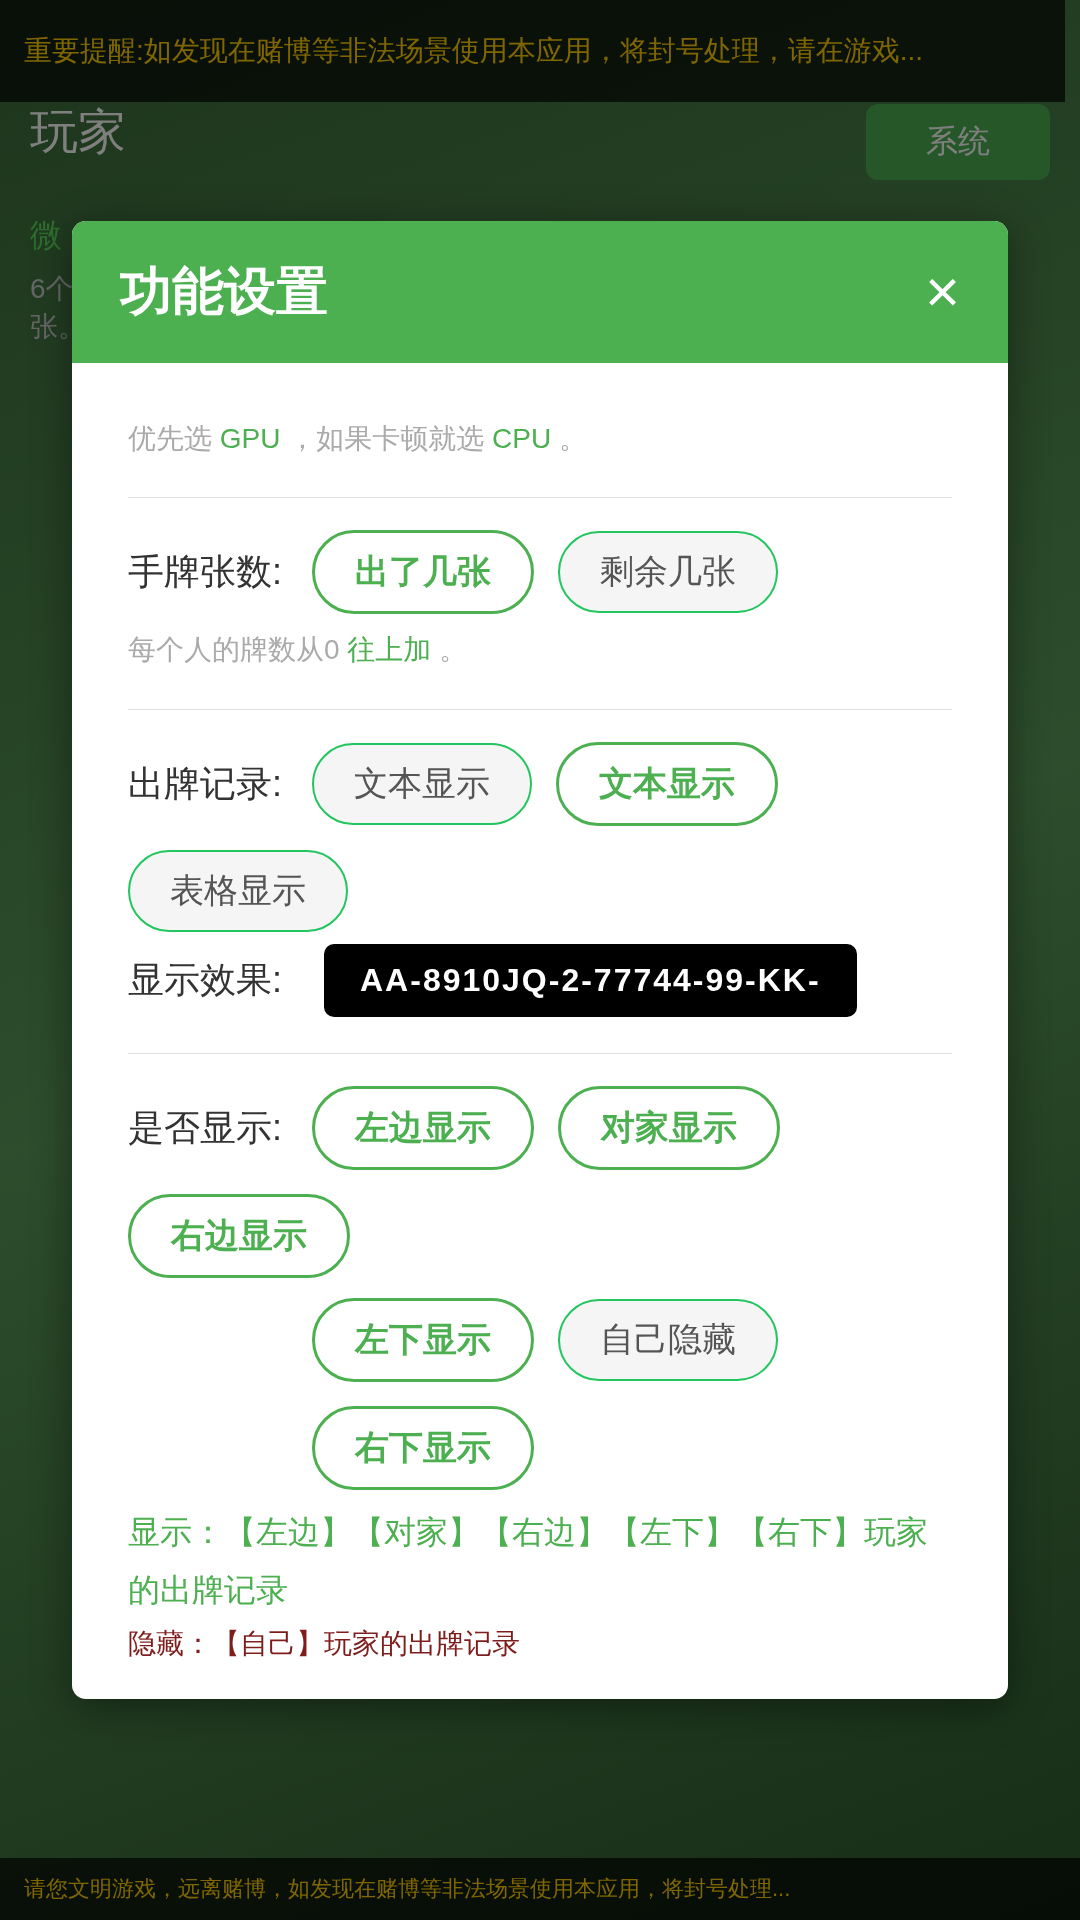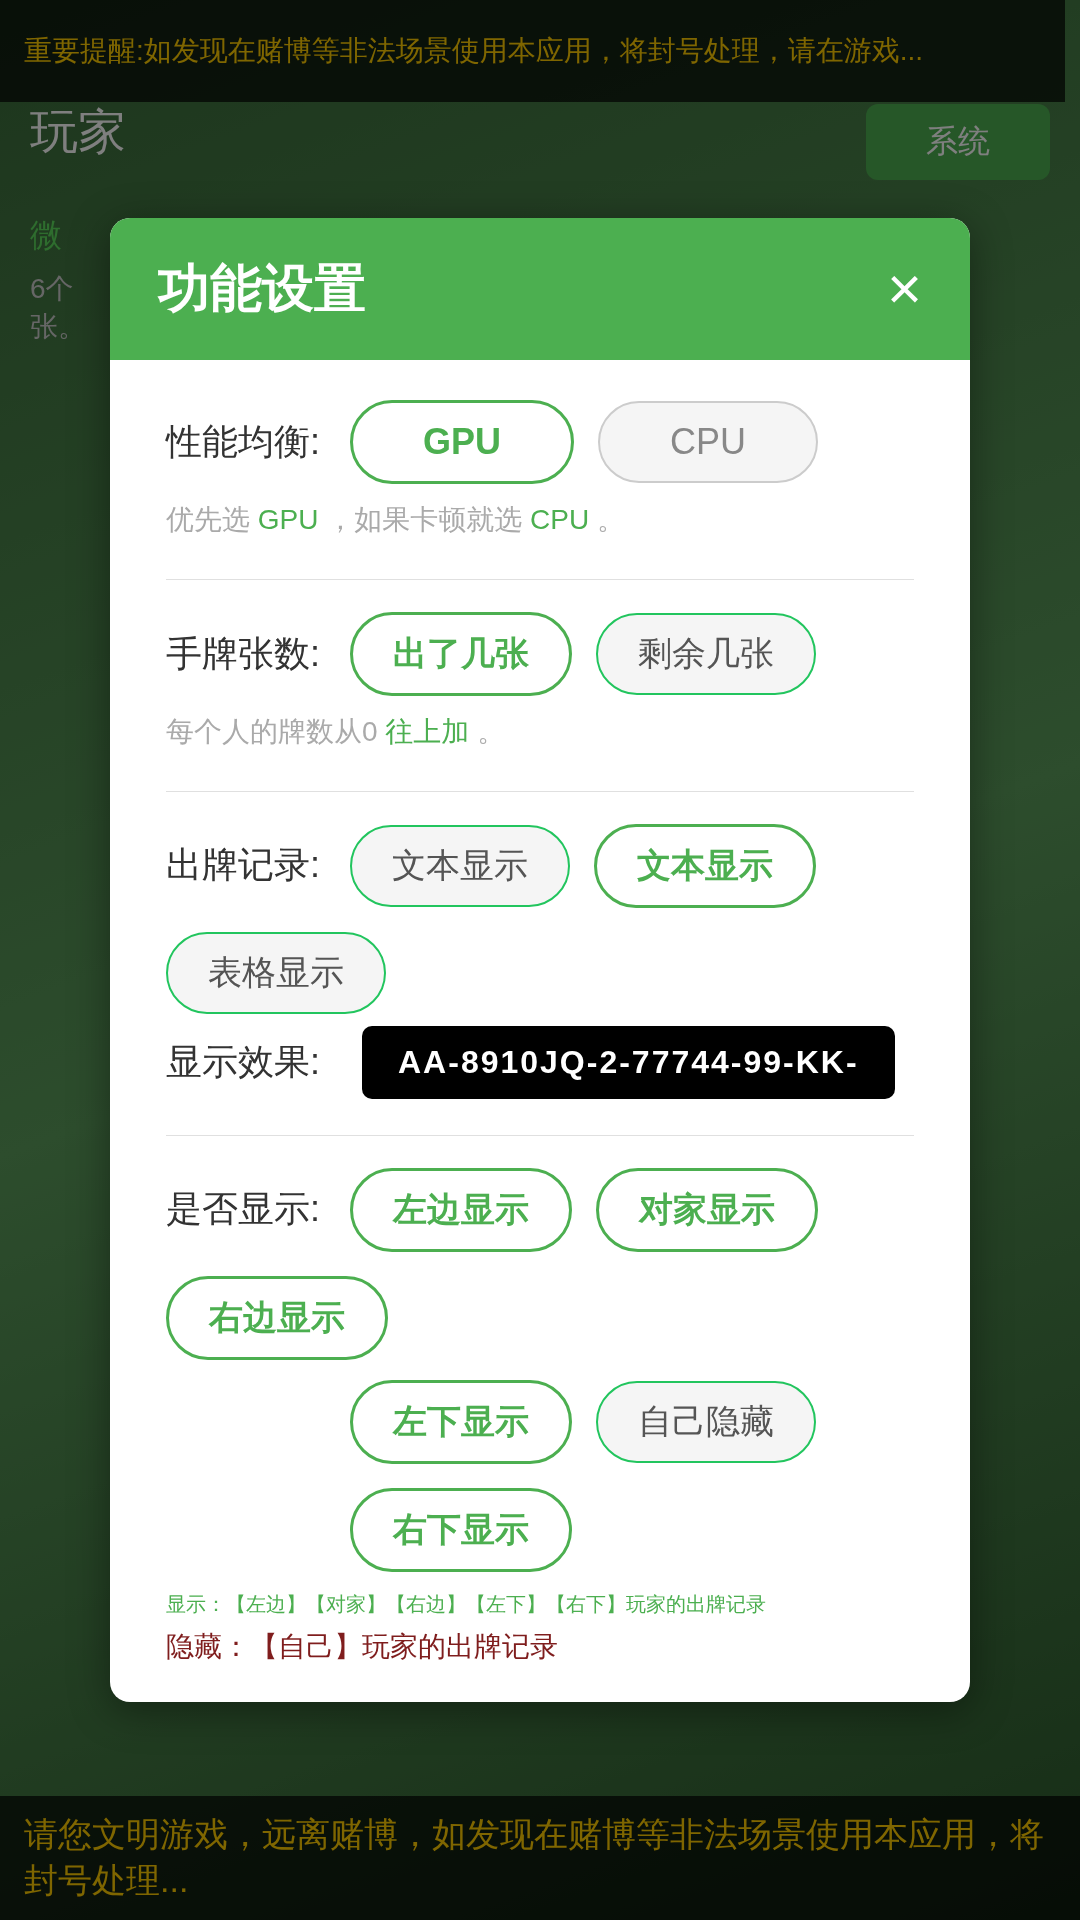--- a/index.html
+++ b/index.html
@@ -21,21 +21,21 @@
       font-size: 28px;
       padding: 32px 24px;
       z-index: 10;
     }
 
     .bottom-bar {
       position: absolute;
       bottom: 0; left: 0; right: 0;
       background: rgba(0,0,0,0.7);
       color: #ffcc00;
-      font-size: 34px;
+      font-size: 22px;
       padding: 16px 24px;
       z-index: 10;
     }
 
     .bg-content {
       position: absolute;
       top: 80px;
       left: 0; right: 0;
       z-index: 2;
       padding: 20px 30px;
@@ -54,22 +54,22 @@
       top: 0; left: 0; right: 0; bottom: 0;
       background: rgba(0,0,0,0.5);
       z-index: 100;
       display: flex;
       align-items: center;
       justify-content: center;
     }
 
     .modal {
       background: #fff;
-      border-radius: 20px;
-      width: 860px;
+      border-radius: 14px;
+      width: 936px;
       overflow: hidden;
       box-shadow: 0 8px 40px rgba(0,0,0,0.4);
     }
 
     .modal-header {
       background: #4caf50;
       padding: 36px 48px;
       display: flex;
       align-items: center;
       justify-content: space-between;
@@ -186,21 +186,21 @@
     .effect-row {
       display: flex;
       align-items: center;
       gap: 36px;
       margin-top: 12px;
     }
 
     
     .green-hint {
       color: #4caf50;
-      font-size: 20px;
+      font-size: 32px;
       margin-top: 14px;
       line-height: 1.8;
     }
 
     .black-text {
       color: #7f1d1d;
       font-size: 28px;
       margin-top: 6px;
     }
   </style>
@@ -230,25 +230,20 @@
   <div class="modal">
 
     <div class="modal-header">
       <span class="modal-title">功能设置</span>
       <button class="modal-close">×</button>
     </div>
 
     <div class="modal-body">
 
       <div class="section">
-        <div class="row">
-          <span class="row-label">性能均衡:</span>
-          <button class="btn-gpu">GPU</button>
-          <button class="btn-cpu">CPU</button>
-        </div>
         <div class="hint-text">
           优先选 <span class="green">GPU</span> ，如果卡顿就选 <span class="green">CPU</span> 。
         </div>
       </div>
 
       <div class="divider"></div>
 
       <div class="section">
         <div class="row">
           <span class="row-label">手牌张数:</span>

